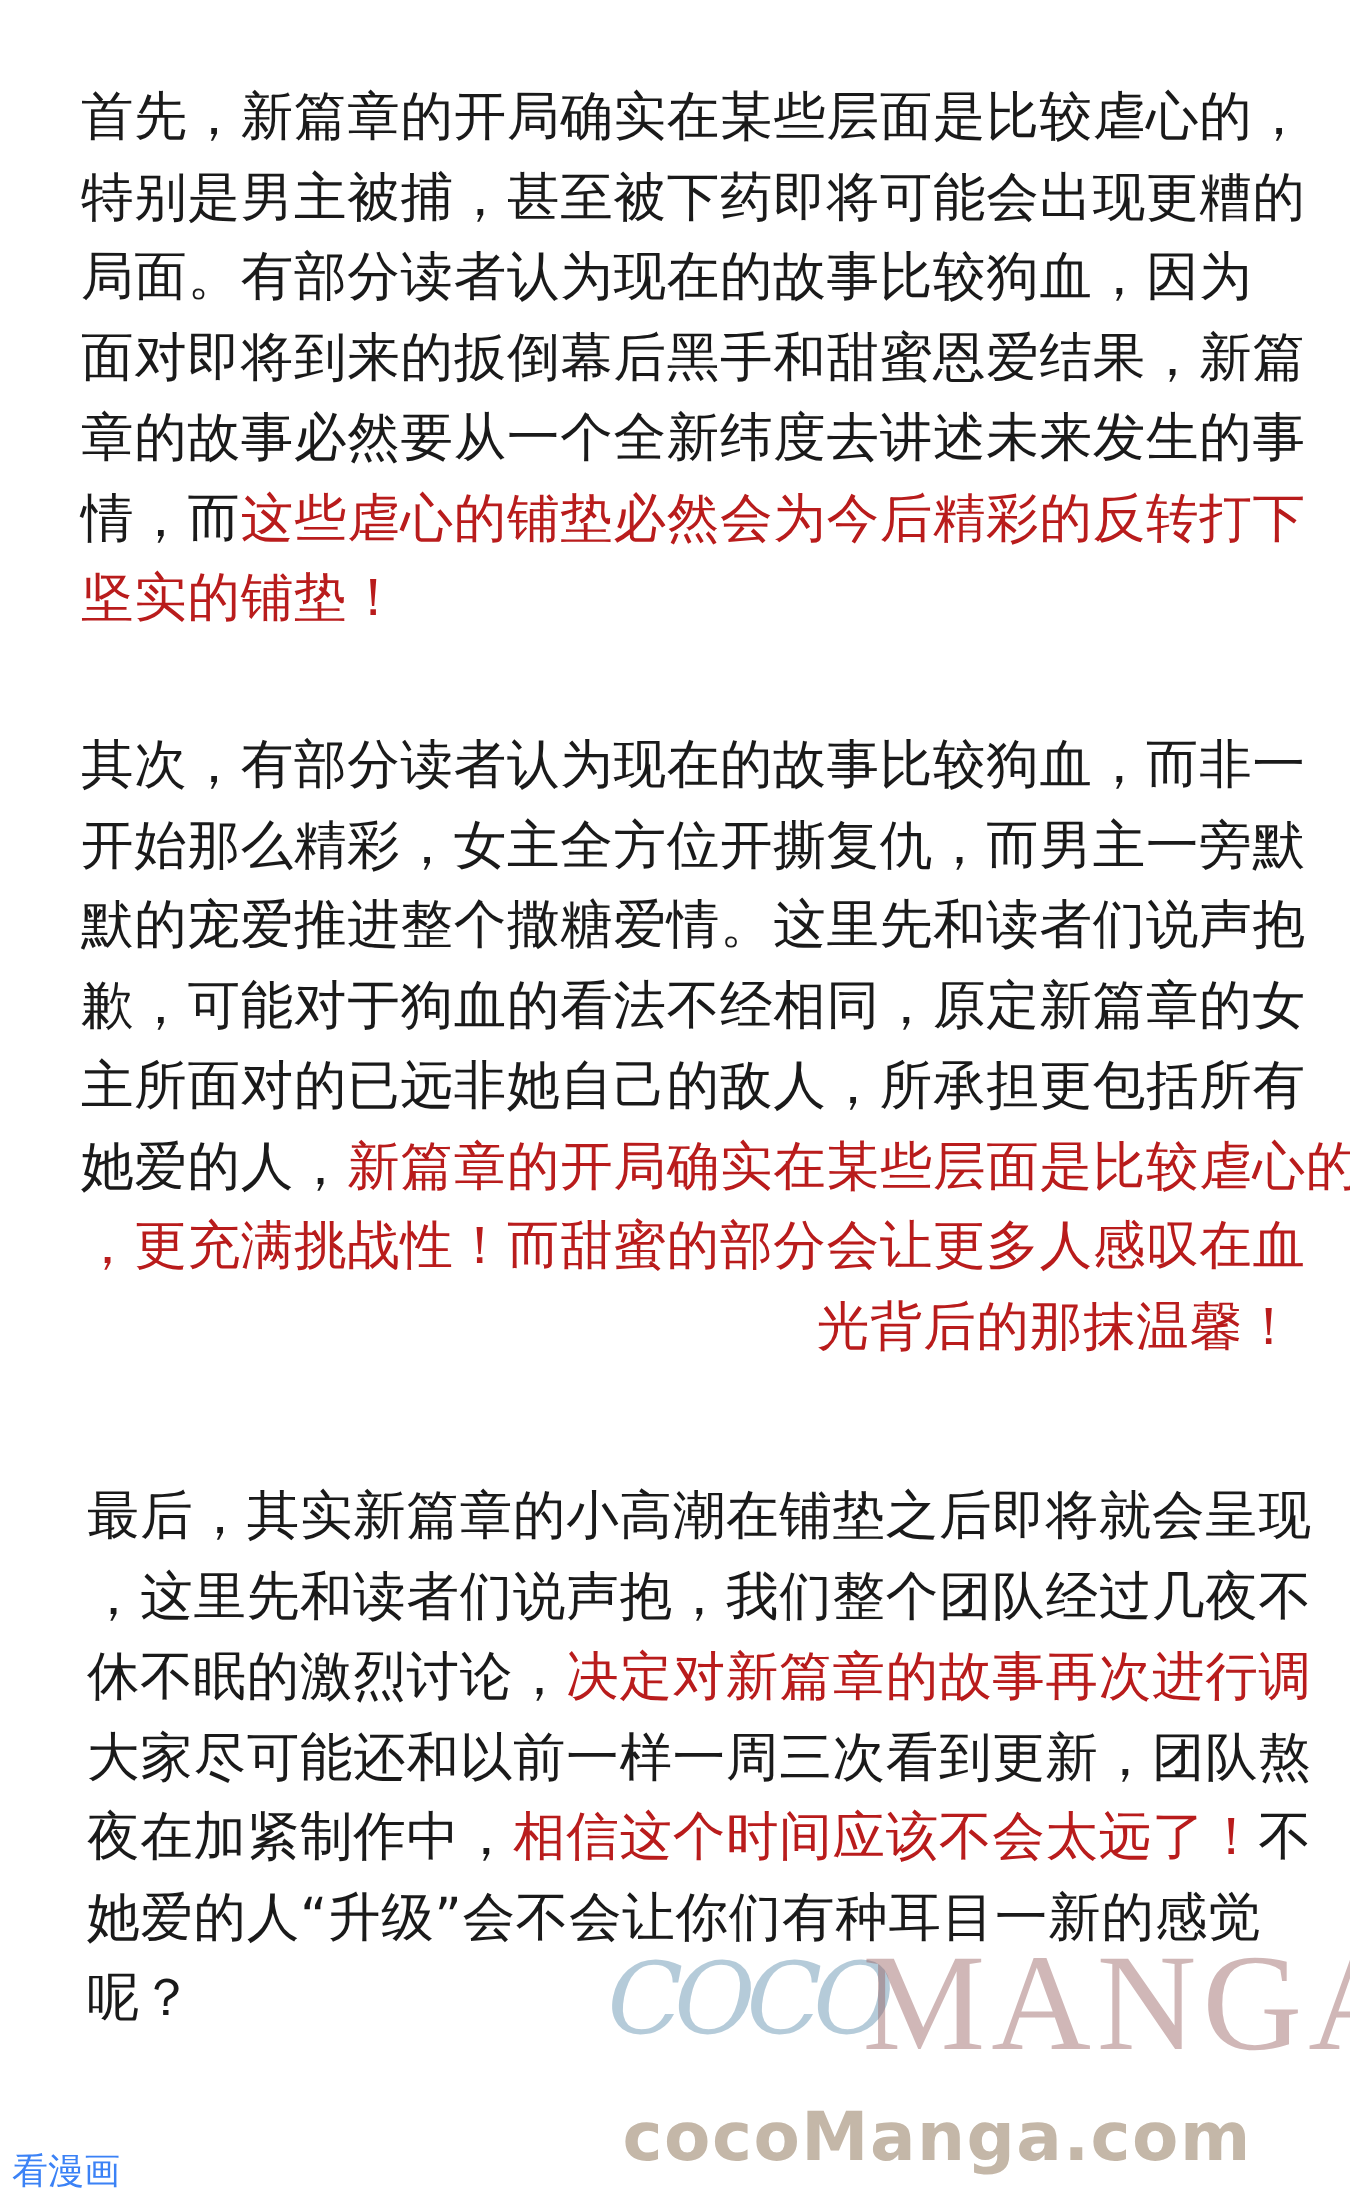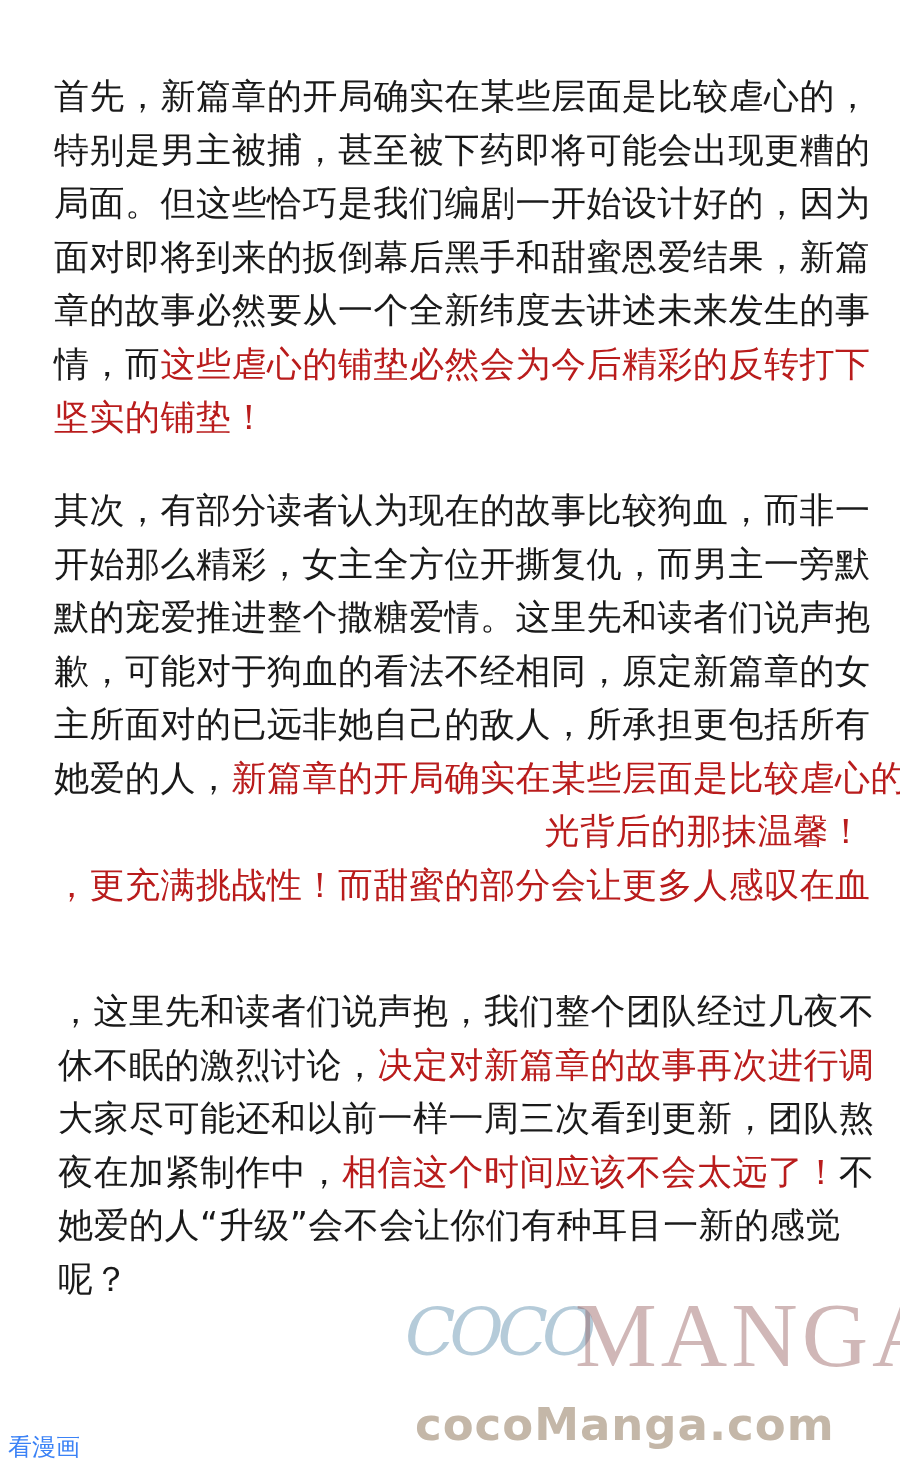--- a/index.html
+++ b/index.html
@@ -1,54 +1,55 @@
 <!DOCTYPE html>
 <html><head>
 <meta charset="utf-8">
 <style>
   html, body { margin:0; padding:0; background:#ffffff; }
   body { width:900px; height:1473px; position:relative; overflow:hidden;
          font-family:"DejaVu Sans", "Liberation Sans", sans-serif; }
   .para { position:absolute; left:54px; width:810px; }
   .line { height:53.5px; font-size:35px; line-height:53.5px; color:#1a1a1a; white-space:nowrap; letter-spacing:0.5px; }
   .red { color:#b91c1c; }
-  #p1 { top:52px;margin-top:18px; }
+  #p1 { top:52px; }
   #p2 { top:484px;text-align:right; }
   #p3 { top:985px; left:58px; }
   .wm-coco { position:absolute; left:405px; top:1293px; font-family:"DejaVu Serif", serif; font-style:italic;
              font-size:66px; color:rgba(120,160,185,0.55); letter-spacing:-6px; line-height:80px; }
   .wm-manga { position:absolute; left:575px; top:1290px; font-family:"Liberation Serif", serif;
               font-size:92px; color:rgba(150,95,95,0.45); letter-spacing:4px; line-height:90px; }
   .wm-url { position:absolute; left:415px; top:1395px; font-family:"DejaVu Sans", sans-serif; font-weight:bold;
             font-size:45px; color:#c4b7a8; letter-spacing:1px; line-height:60px; }
   .wm-corner { position:absolute; left:8px; top:1432px; font-size:24px; color:#3b82f6; line-height:30px; }
 </style>
 </head>
 <body>
 
 <div class="para" id="p1">
     <div class="line"><span>首先，新篇章的开局确实在某些层面是比较虐心的，</span></div>
     <div class="line"><span>特别是男主被捕，甚至被下药即将可能会出现更糟的</span></div>
-    <div class="line"><span>局面。但这些恰巧是我们编剧一开始设计好的，因为</span></div>
+    <div class="line"><span>局面。有部分读者认为现在的故事比较狗血，因为</span></div>
     <div class="line"><span>面对即将到来的扳倒幕后黑手和甜蜜恩爱结果，新篇</span></div>
     <div class="line"><span>章的故事必然要从一个全新纬度去讲述未来发生的事</span></div>
     <div class="line"><span>情，而</span><span class="red">这些虐心的铺垫必然会为今后精彩的反转打下</span></div>
     <div class="line"><span class="red">坚实的铺垫！</span></div>
   </div>
 <div class="para" id="p2">
     <div class="line"><span>其次，有部分读者认为现在的故事比较狗血，而非一</span></div>
     <div class="line"><span>开始那么精彩，女主全方位开撕复仇，而男主一旁默</span></div>
     <div class="line"><span>默的宠爱推进整个撒糖爱情。这里先和读者们说声抱</span></div>
     <div class="line"><span>歉，可能对于狗血的看法不经相同，原定新篇章的女</span></div>
     <div class="line"><span>主所面对的已远非她自己的敌人，所承担更包括所有</span></div>
     <div class="line"><span>她爱的人，</span><span class="red">新篇章的开局确实在某些层面是比较虐心的</span></div>
+    <div class="line"><span class="red">，更充满挑战性！而甜蜜的部分会让更多人感叹在血</span></div>
     <div class="line"><span class="red">光背后的那抹温馨！</span></div>
-    <div class="line"><span class="red">，更充满挑战性！而甜蜜的部分会让更多人感叹在血</span></div>
   </div>
 <div class="para" id="p3">
+    <div class="line"><span>最后，其实新篇章的小高潮在铺垫之后即将就会呈现</span></div>
     <div class="line"><span>，这里先和读者们说声抱，我们整个团队经过几夜不</span></div>
     <div class="line"><span>休不眠的激烈讨论，</span><span class="red">决定对新篇章的故事再次进行调</span></div>
     <div class="line"><span>大家尽可能还和以前一样一周三次看到更新，团队熬</span></div>
     <div class="line"><span>夜在加紧制作中，</span><span class="red">相信这个时间应该不会太远了！</span><span>不</span></div>
     <div class="line"><span>她爱的人“升级”会不会让你们有种耳目一新的感觉</span></div>
     <div class="line"><span>呢？</span></div>
   </div>
 
 <div class="wm-coco">COCO</div>
 <div class="wm-manga">MANGA</div>

